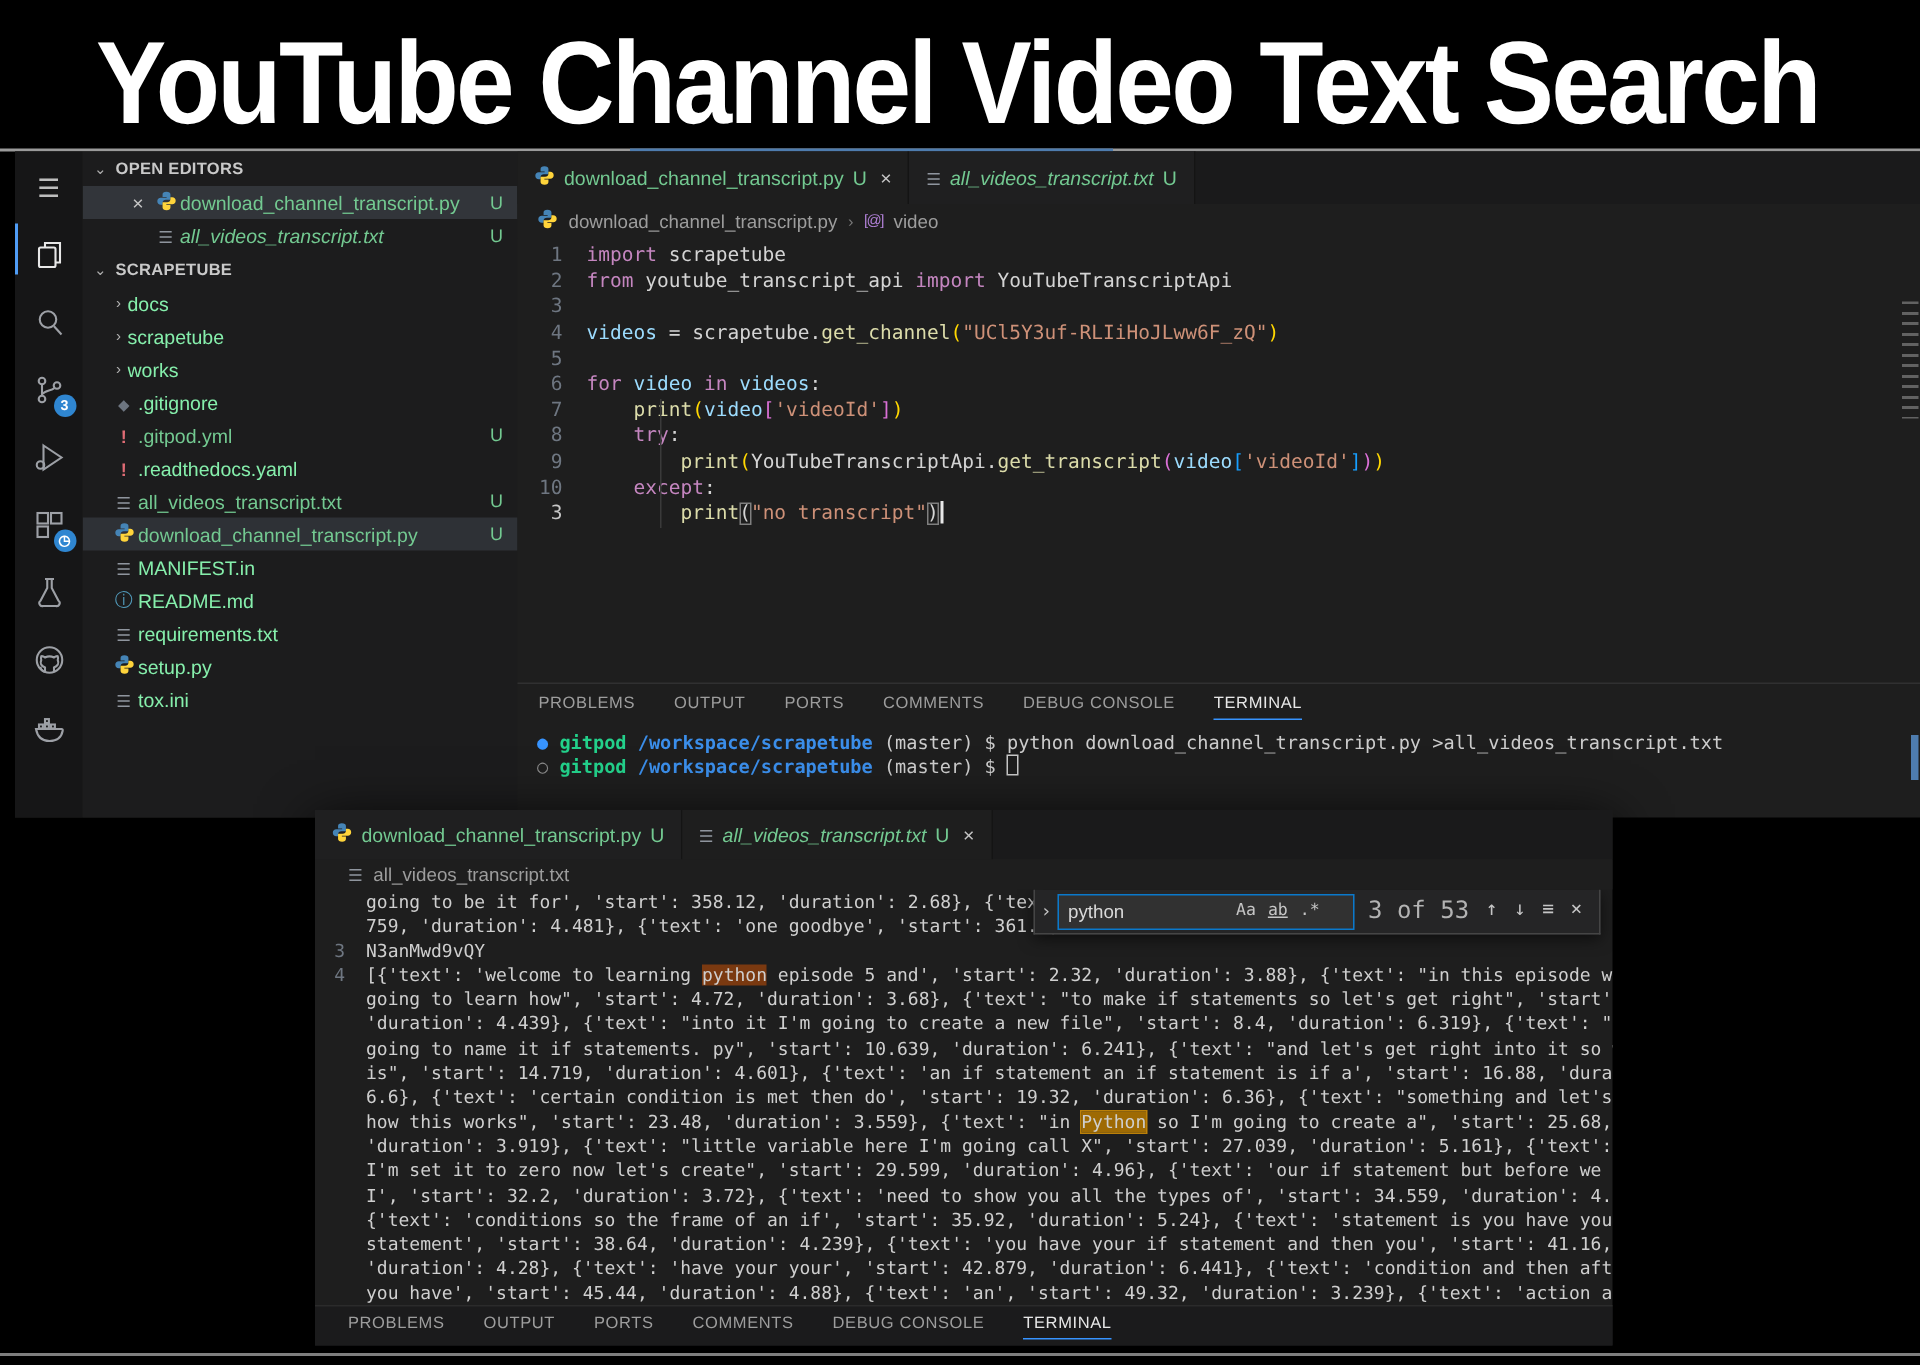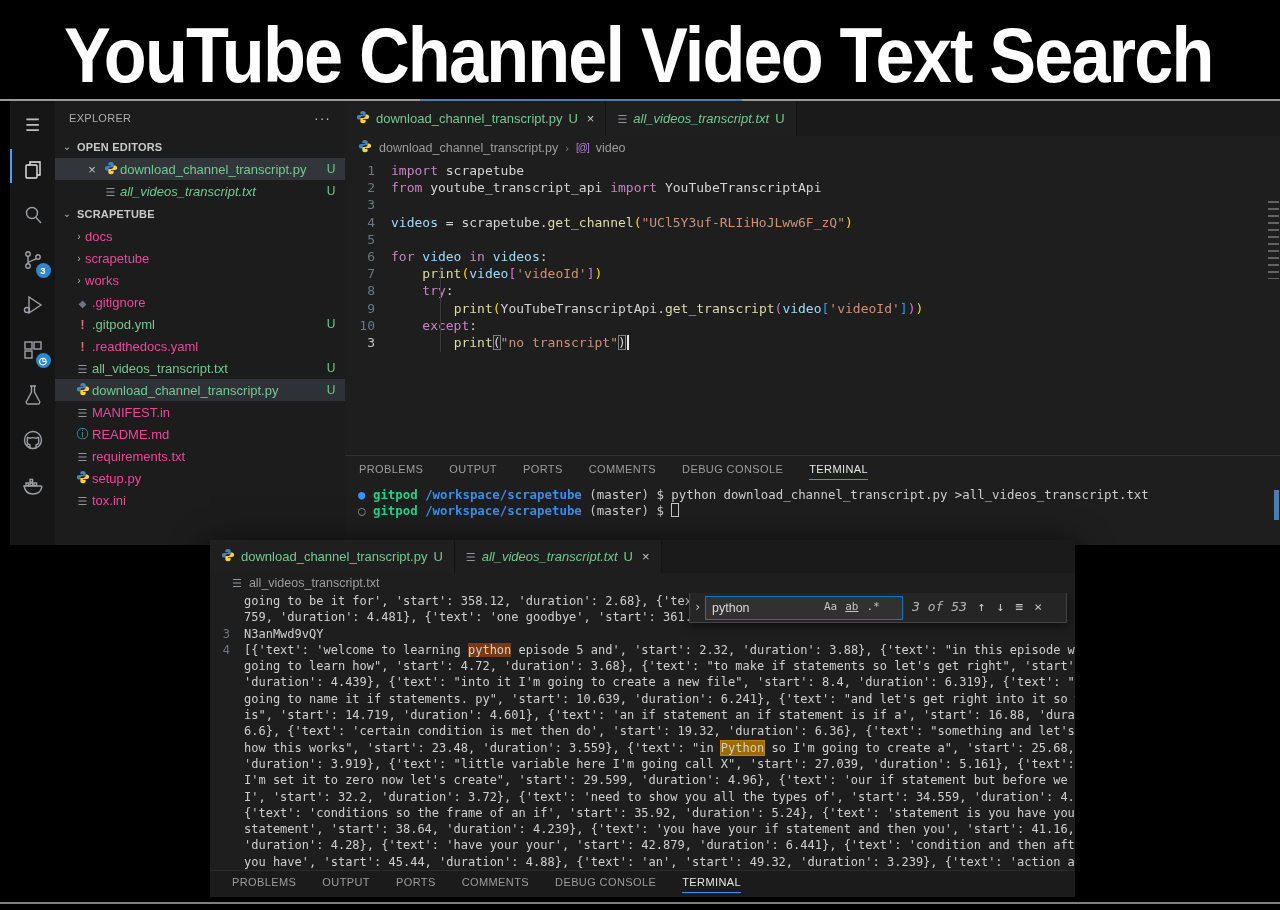--- a/index.html
+++ b/index.html
@@ -34,21 +34,21 @@
   .sb-more { color:#bdbdbd; font-size:14px; letter-spacing:1px; }
   .section-header { display:flex; align-items:center; height:23px; font-weight:bold; font-size:11px;
     color:#c9c9c9; padding-left:6px; gap:4px; letter-spacing:.2px; }
   .chev { color:#b0b0b0; font-size:10px; width:12px; text-align:center; font-weight:normal; }
   .frow { height:22px; display:flex; align-items:center; padding-right:6px; }
   .frow.sel { background:#32353a; }
   .frow.act { background:#2e3136; }
   .frow .fclose { width:18px; text-align:center; color:#c5c5c5; font-size:13px; }
   .frow .fspacer { width:18px; }
   .frow .ficon { width:19px; text-align:center; flex-shrink:0; }
-  .frow .flabel { flex:1; white-space:nowrap; overflow:hidden; color:#ec4899; }
+  .frow .flabel { flex:1; white-space:nowrap; overflow:hidden; color:#86efac; }
   .frow.green .flabel { color:#73c991; }
   .frow.ital .flabel { font-style:italic; }
   .frow .fbadge { width:16px; text-align:center; color:#73c991; font-size:12px; }
   .oe-indent { padding-left:28px; }
   .tree-indent { padding-left:18px; }
   .folder-indent { padding-left:18px; }
   .ic-txt { color:#8f959e; font-size:11px; }
   .ic-warn { color:#e06c75; font-weight:bold; font-size:12px; }
   .ic-git { color:#6d7580; font-size:10px; }
   .ic-info { color:#519aba; font-size:12px; }
@@ -109,21 +109,21 @@
   .find-widget { position:absolute; top:0; right:8px; width:378px; height:30px; background:#252526;
     border:1px solid #454545; border-top:none; display:flex; align-items:center;
     box-shadow:0 3px 10px rgba(0,0,0,.55); z-index:6; }
   .find-toggle { width:15px; text-align:center; color:#c5c5c5; font-size:12px; }
   .find-box { display:flex; align-items:center; background:#313131; border:1px solid #0a79cc; height:24px;
     width:198px; padding-left:6px; }
   .find-input { background:transparent; border:none; outline:none; color:#d8d8d8; font-size:12.5px;
     width:108px; font-family:"Liberation Sans", sans-serif; }
   .find-opt { color:#c5c5c5; font-size:11px; margin:0 4px; white-space:nowrap; }
   .find-opt.und { text-decoration:underline; }
-  .find-results { color:#b3b3b3; font-size:13px; margin-left:9px; white-space:nowrap;font-style:italic; }
+  .find-results { color:#b3b3b3; font-size:16px; margin-left:9px; white-space:nowrap; }
   .find-btn { color:#c5c5c5; font-size:13px; margin-left:11px; }
   .ov-panel { height:27px; background:#1b1b1c; border-top:1px solid #2b2b2b; display:flex; align-items:center;
     padding-left:22px; gap:26px; font-size:11px; color:#9d9d9d; letter-spacing:.4px; flex-shrink:0; }
 </style>
 </head>
 <body>
 
 <div class="banner">YouTube Channel Video Text Search</div>
 <div class="topline"></div>
 <div class="topline-blue"></div>
@@ -185,24 +185,20 @@
           <path d="M3 13h17c.5 0 1 .5.8 1.2C20 18.5 16.8 21 12 21s-8-2.5-9-8z"></path>
           <rect x="5" y="10" width="2.6" height="2.6"></rect>
           <rect x="9" y="10" width="2.6" height="2.6"></rect>
           <rect x="13" y="10" width="2.6" height="2.6"></rect>
           <rect x="9" y="6.4" width="2.6" height="2.6"></rect>
         </svg>
       </div>
     </div>
 
   <div class="sidebar">
-    <div class="sb-header">
-      <span class="sb-title">EXPLORER</span>
-      <span class="sb-more">···</span>
-    </div>
     <div class="section-header">
       <span class="chev">⌄</span>
       <span>OPEN EDITORS</span>
     </div>
     <div id="open-editors-list">
         <div class="frow oe-indent sel green">
           <span class="fclose">×</span>
           <span class="ficon"><svg width="14" height="14" viewBox="0 0 16 16">
               <path fill="#4584b6" d="M7.9 1C6 1 5 1.8 5 3v1.9h3.1v.7H3.6C2.1 5.6 1 6.6 1 8.2s1.1 2.7 2.6 2.7H5V9.3C5 7.9 6.1 7 7.5 7H11V3c0-1.2-1.1-2-3.1-2z"></path>
               <path fill="#ffd43b" d="M8.1 15c1.9 0 2.9-.8 2.9-2v-1.9H7.9v-.7h4.5c1.5 0 2.6-1 2.6-2.6S13.9 5.1 12.4 5.1H11v1.6C11 8.1 9.9 9 8.5 9H5v4c0 1.2 1.1 2 3.1 2z"></path>

